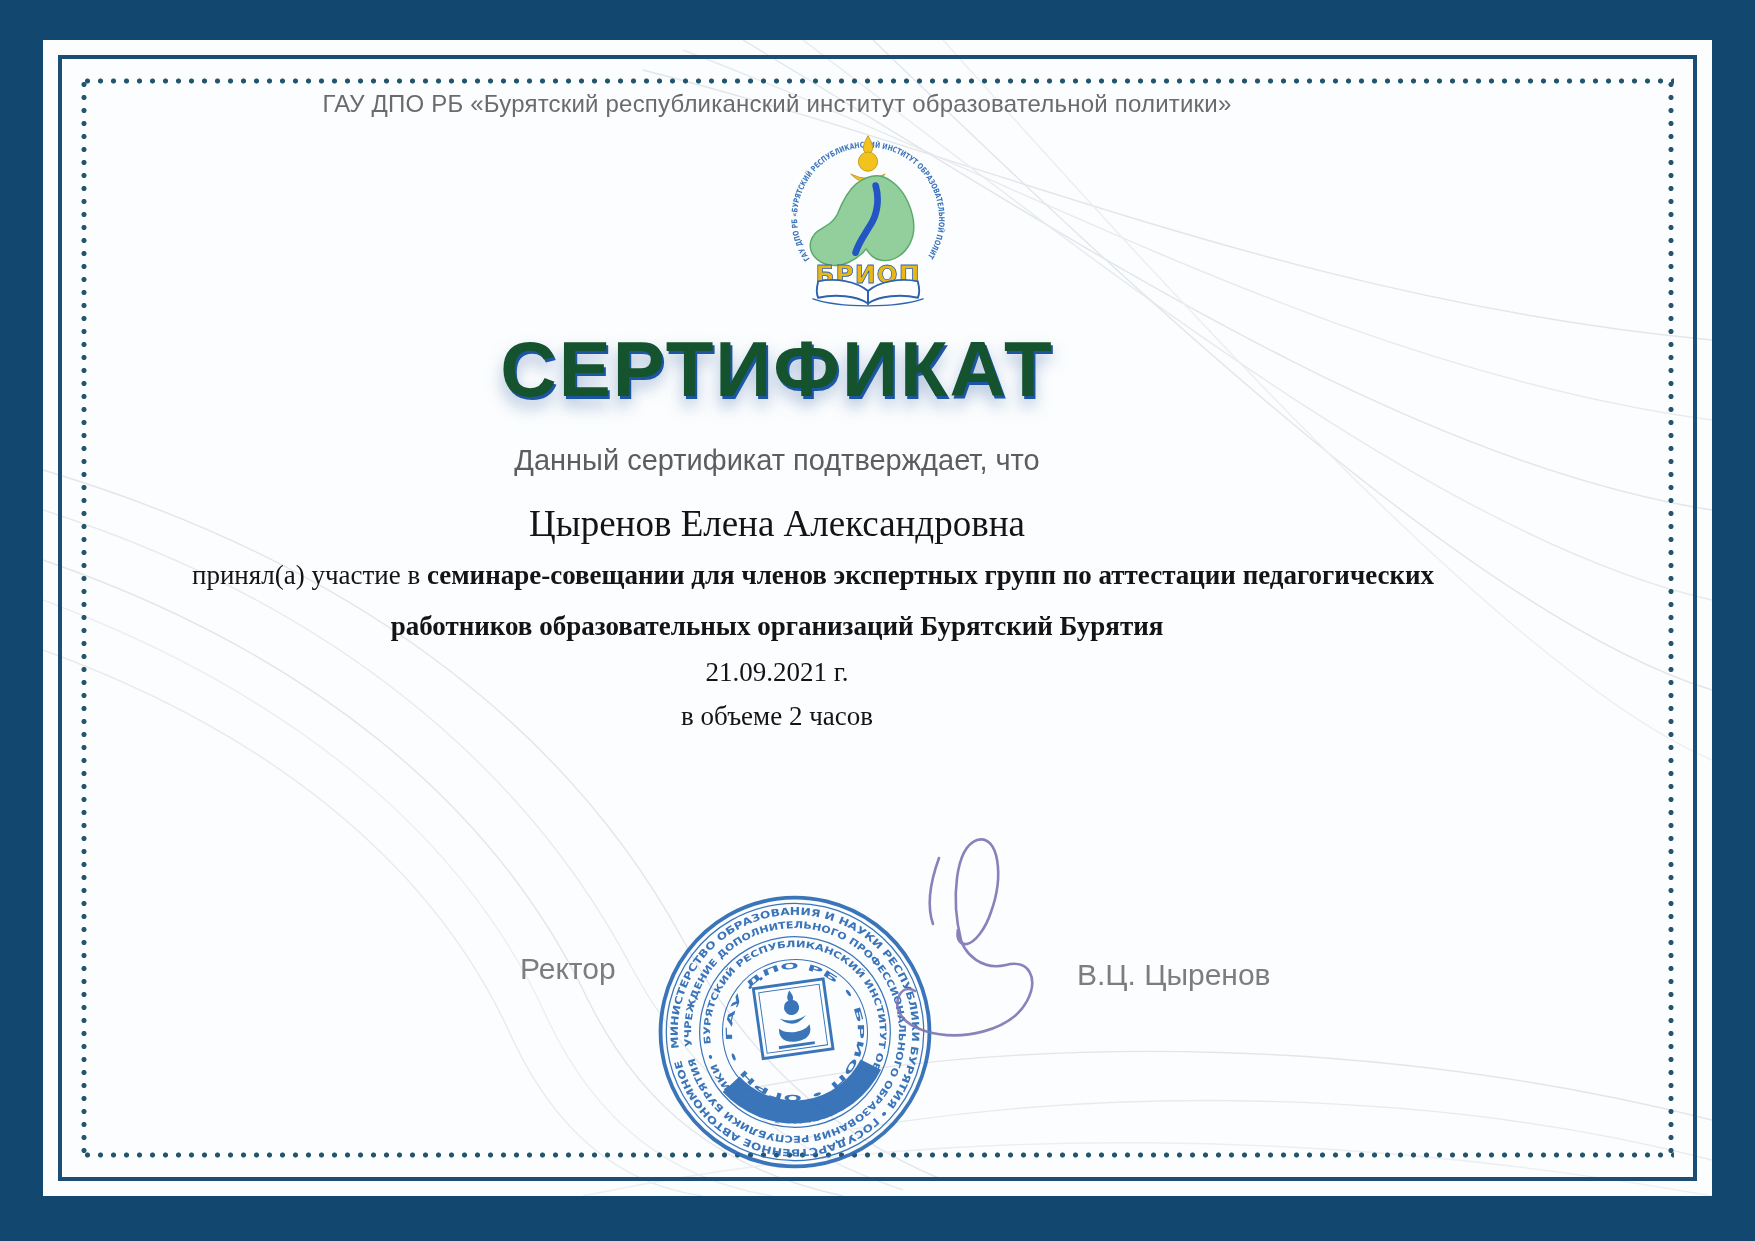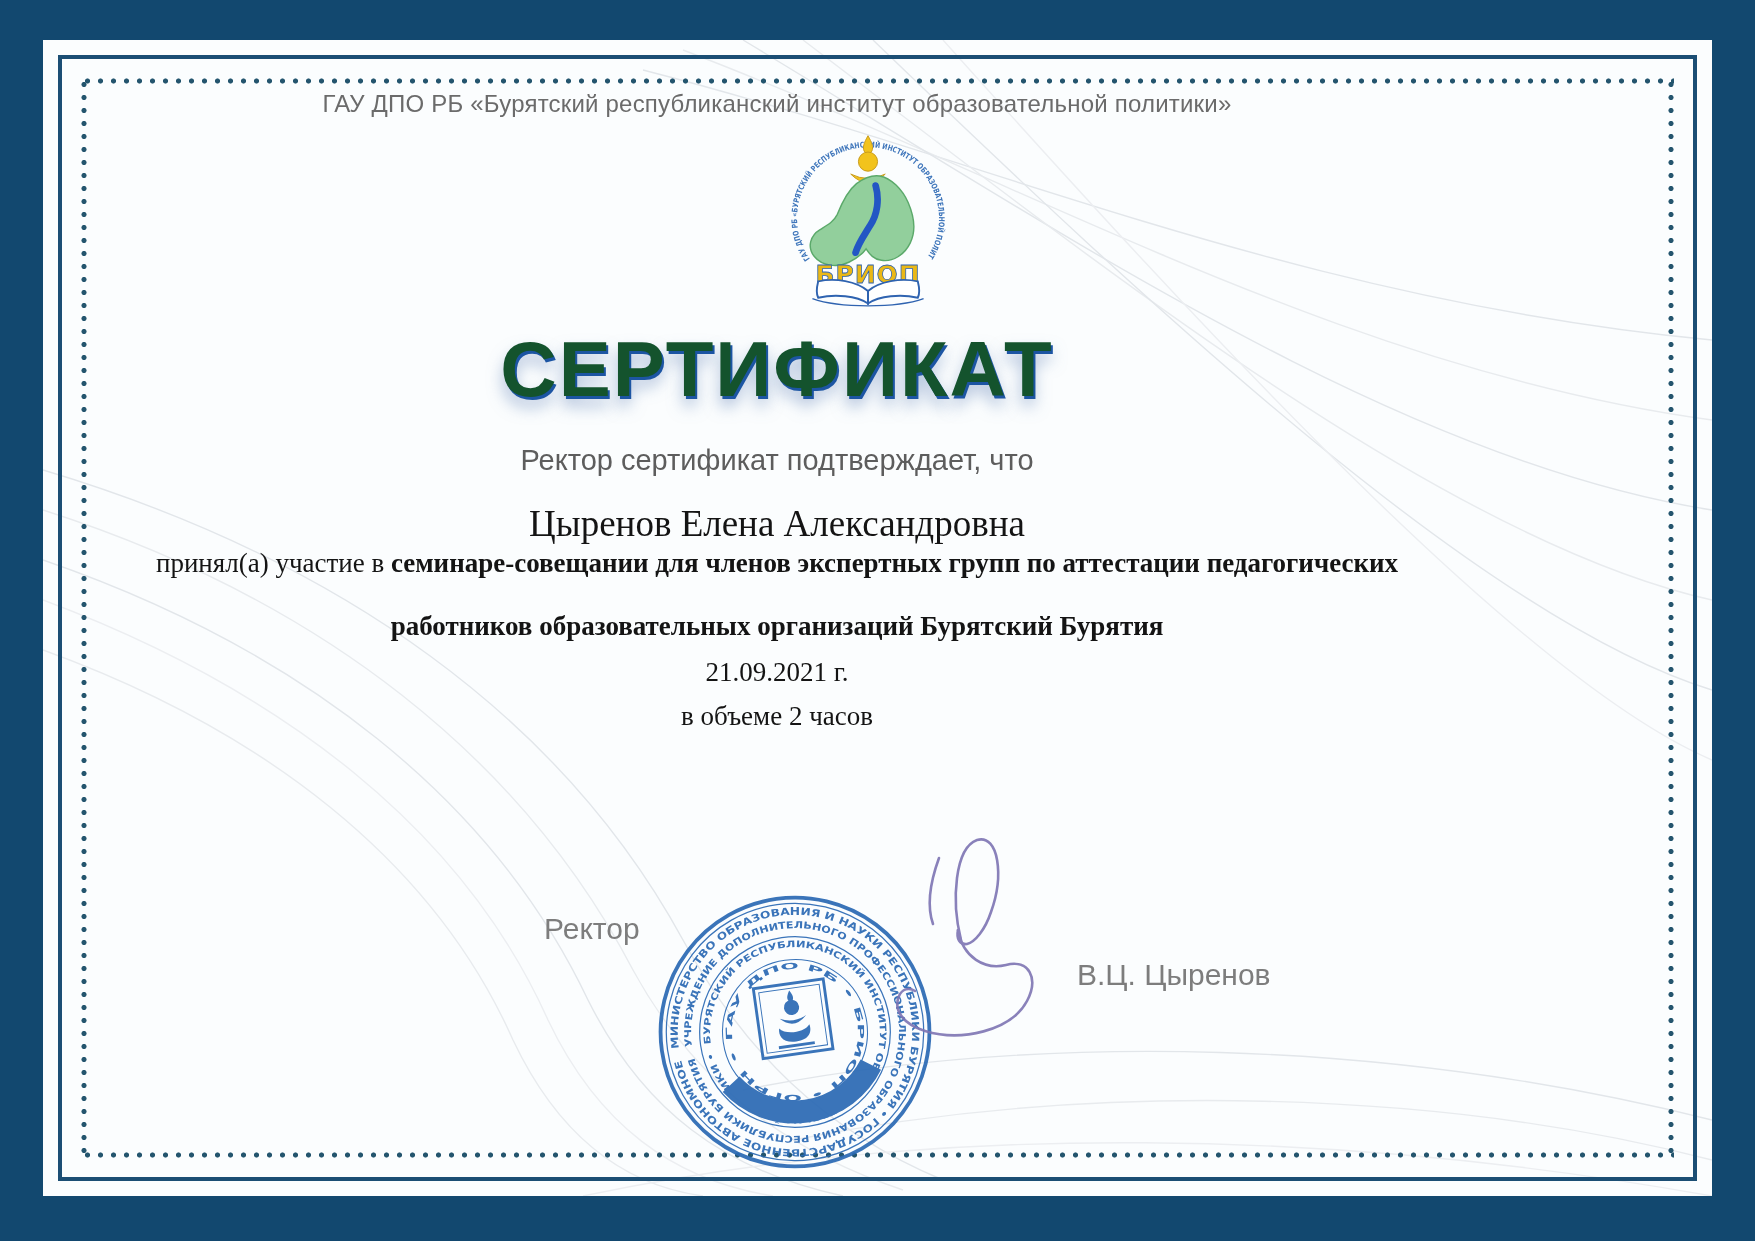--- a/index.html
+++ b/index.html
@@ -18,24 +18,24 @@
     background:radial-gradient(circle at 3px 6.5px,#24556e 2.2px,transparent 2.9px) repeat-y;background-size:6px 13px;}
   .waves{position:absolute;inset:0;pointer-events:none;}
   .center-col{position:absolute;left:0;top:0;width:1468px;height:100%;}
   .center-col > div{position:absolute;width:100%;text-align:center;}
   .org-name{top:50px;font-size:24px;color:#6b6b6b;letter-spacing:.2px;}
   .cert-title{top:284px;font-size:78px;font-weight:800;letter-spacing:2px;color:#14532d;
     text-shadow:2px 3px 0 #1c55a3,0 10px 16px rgba(104,136,185,.55);font-family:"Liberation Sans",sans-serif;}
   .statement{top:404px;font-size:29px;color:#5d5d5d;}
   .recipient{top:462px;font-size:37px;color:#141414;font-family:"Liberation Serif",serif;}
   .body-line{font-size:27px;color:#141414;font-family:"Liberation Serif",serif;}
-  .body1{top:508px;} .body2{top:571px;} .date-line{top:617px;} .volume-line{top:661px;}
+  .body1{top:520px;padding-left:36px;} .body2{top:571px;} .date-line{top:617px;} .volume-line{top:661px;}
   .body-line b{font-weight:700;}
   .logo-wrap{position:absolute;left:729px;top:90px;width:192px;height:184px;}
-  .rector{position:absolute;left:477px;top:872px;font-size:30px;color:#7d7d7d;margin-left:24px;}
+  .rector{position:absolute;left:477px;top:912px;font-size:30px;color:#7d7d7d;}
   .signer{position:absolute;left:1034px;top:918px;font-size:30px;color:#7d7d7d;}
   .seal-wrap{position:absolute;left:609px;top:849px;width:286px;height:286px;opacity:.92;}
   .sig-wrap{position:absolute;left:800px;top:740px;width:230px;height:300px;}
   svg text{font-family:"DejaVu Sans",sans-serif;}
 </style>
 </head>
 <body>
 
 <div class="stage">
   <div class="panel">
@@ -88,21 +88,21 @@
           <path d="M 100,168 C 112,158 134,154 152,158 C 154,166 154,171 152,175 C 134,171 112,173 100,181 Z"></path>
           <path d="M 100,168 L 100,181" fill="none"></path>
           <path d="M 42,176 C 70,186 130,186 158,176" fill="none" stroke-width="1.5"></path>
         </g>
       </svg>
     </div>
 
     <div class="center-col">
       <div class="org-name">ГАУ ДПО РБ «Бурятский республиканский институт образовательной политики»</div>
       <div class="cert-title">СЕРТИФИКАТ</div>
-      <div class="statement">Ректор сертификат подтверждает, что</div>
+      <div class="statement">Данный сертификат подтверждает, что</div>
       <div class="recipient">Цыренов Елена Александровна</div>
       <div class="body-line body1"><span>принял(а) участие в </span><b>семинаре-совещании для членов экспертных групп по аттестации педагогических</b></div>
       <div class="body-line body2"><b>работников образовательных организаций Бурятский Бурятия</b></div>
       <div class="body-line date-line">21.09.2021 г.</div>
       <div class="body-line volume-line">в объеме 2 часов</div>
     </div>
 
     <div class="rector">Ректор</div>
 
     <div class="seal-wrap">

